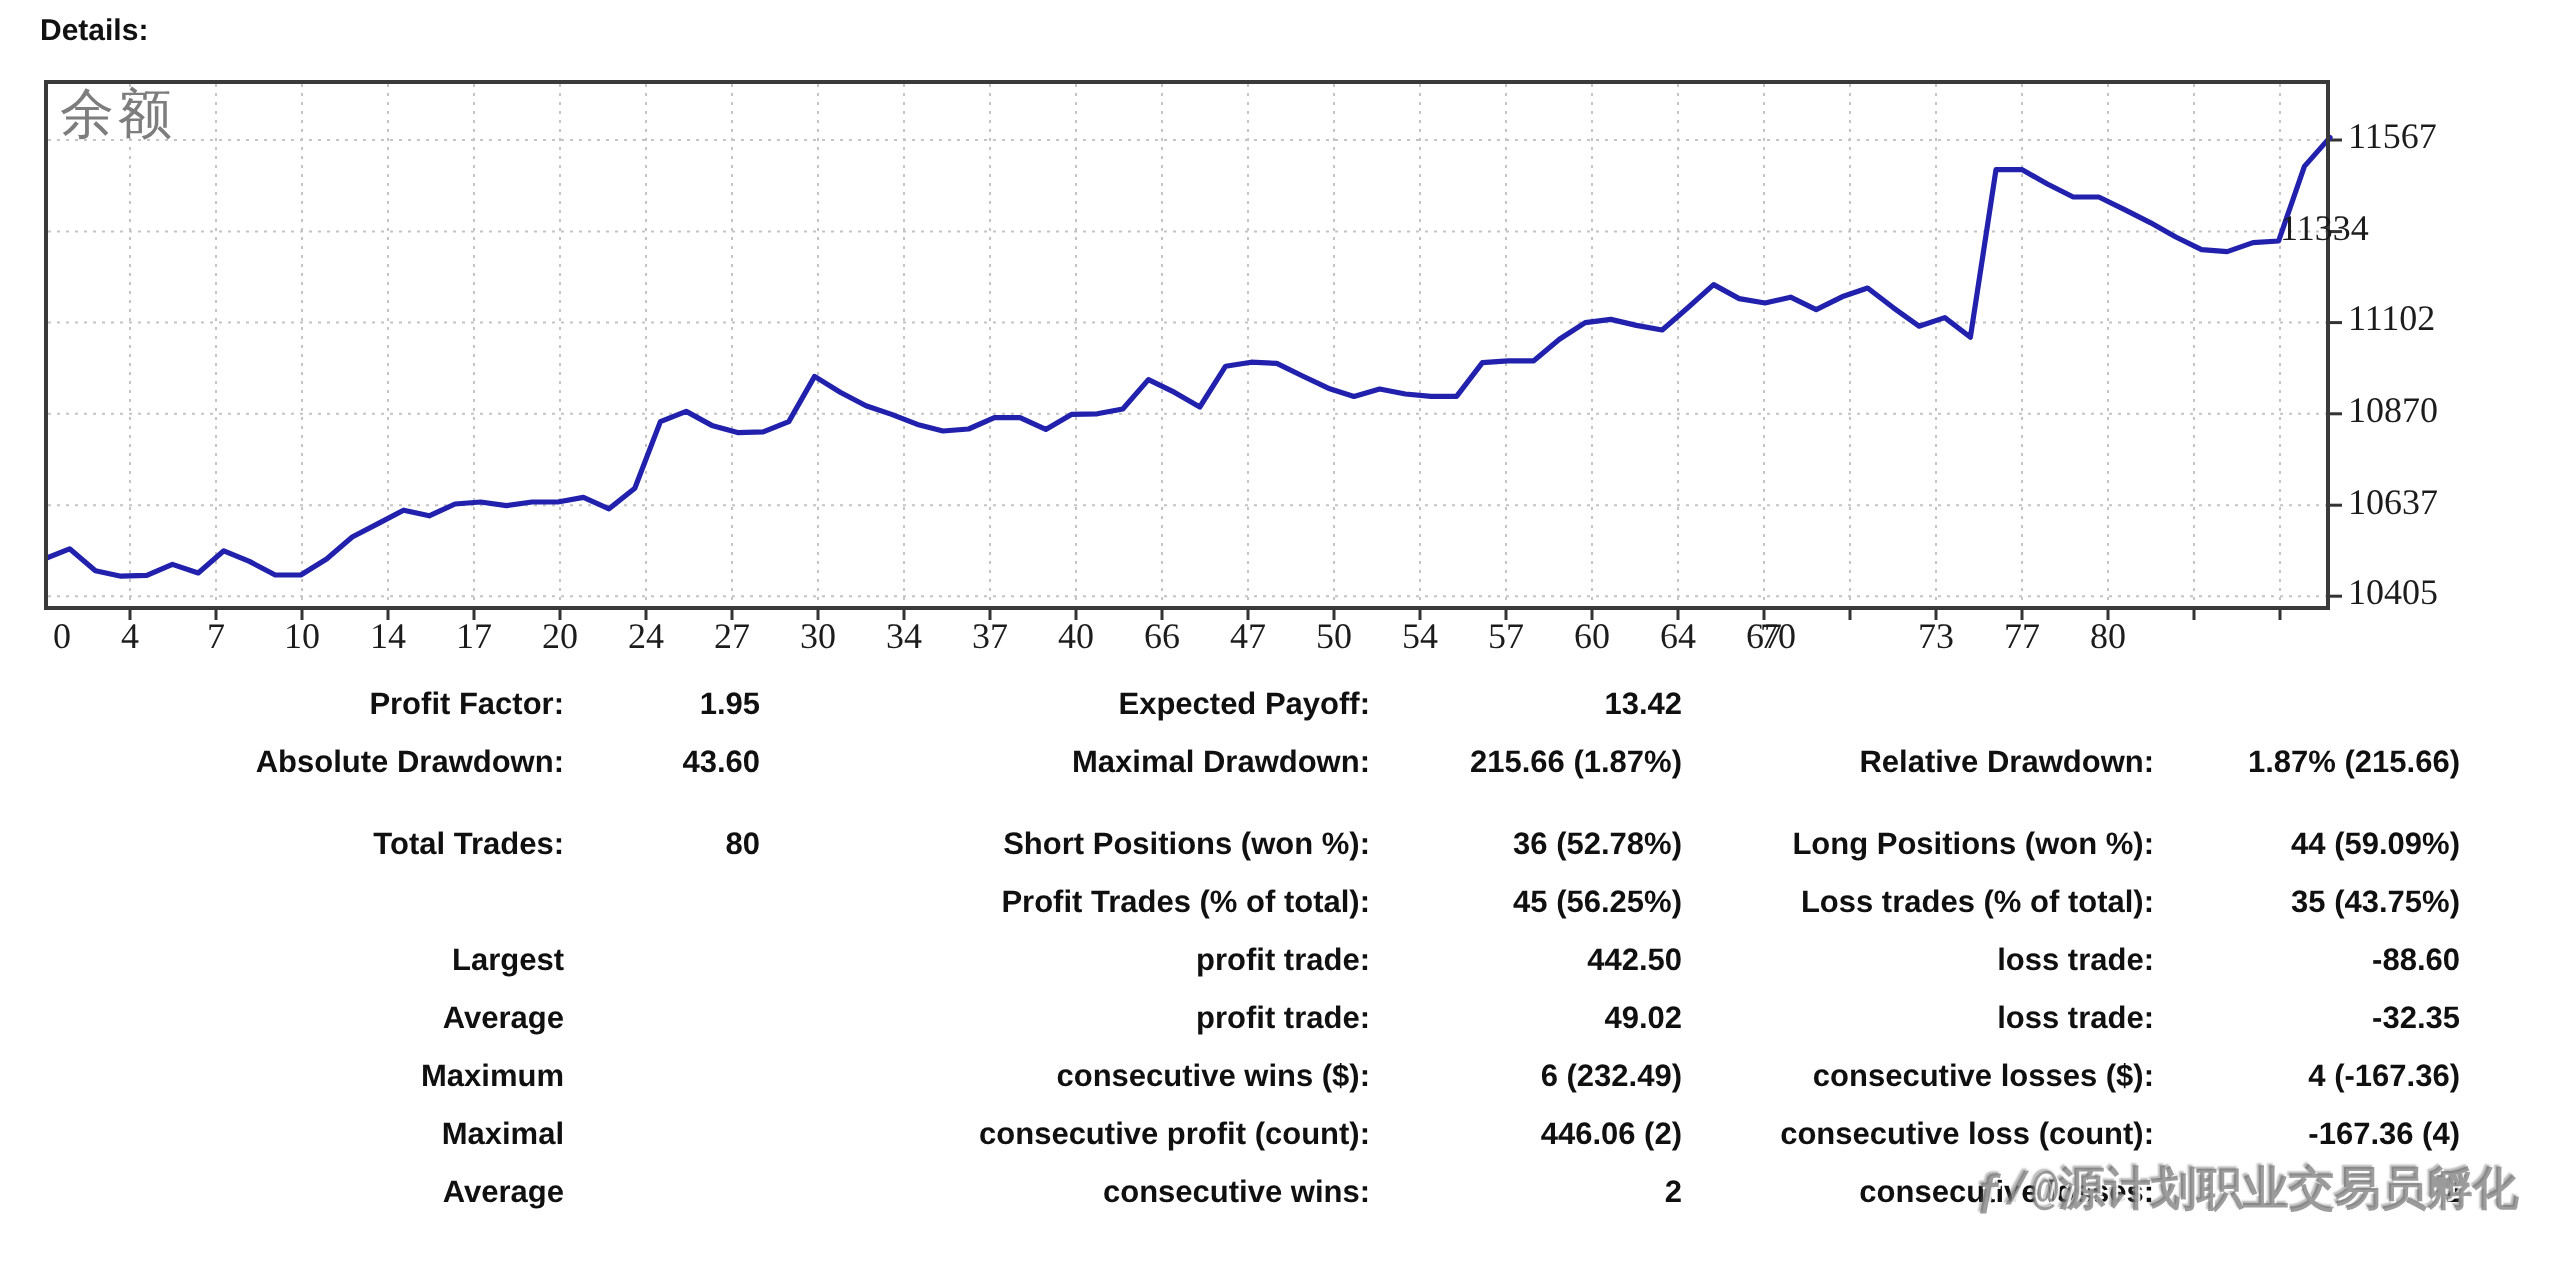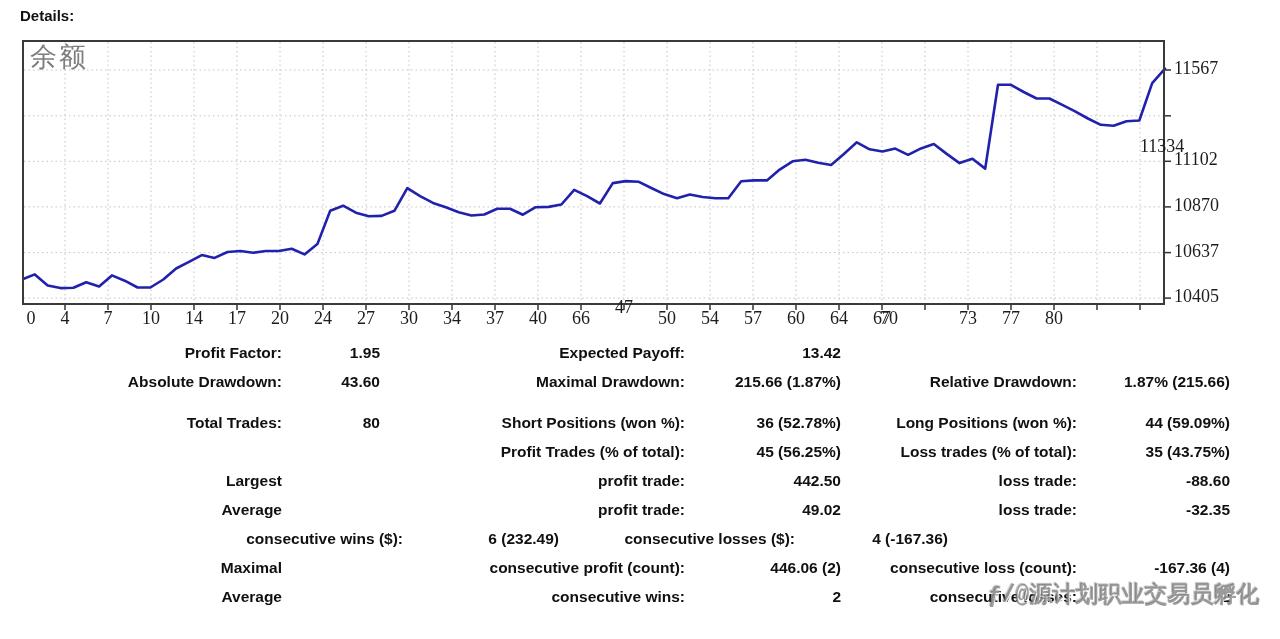--- a/index.html
+++ b/index.html
@@ -112,42 +112,42 @@
       <line x1="1118" y1="2" x2="1118" y2="264" stroke="#c4c4c4" stroke-width="1" stroke-dasharray="1.5 3"></line>
       <line x1="1118" y1="265" x2="1118" y2="270" stroke="#333" stroke-width="1.5"></line>
       <polyline points="0.0,239.5 12.8,234.4 25.7,245.4 38.5,248.1 51.4,247.7 64.2,242.2 77.1,246.5 89.9,235.4 102.7,240.7 115.6,247.5 128.4,247.5 141.3,239.5 154.1,228.5 167.0,221.8 179.8,215.1 192.6,217.9 205.5,212.0 218.3,211.0 231.2,212.8 244.0,211.0 256.9,211.0 269.7,208.7 282.5,214.4 295.4,204.1 308.2,170.8 321.1,165.7 333.9,172.7 346.8,176.3 359.6,175.9 372.4,170.8 385.3,148.2 398.1,156.1 411.0,162.9 423.8,167.2 436.7,172.2 449.5,175.5 462.3,174.5 475.2,168.8 488.0,168.8 500.9,174.7 513.7,167.2 526.6,166.9 539.4,164.5 552.2,149.8 565.1,156.1 577.9,163.5 590.8,143.1 603.6,141.1 616.4,141.7 629.3,148.0 642.1,154.1 655.0,158.2 667.8,154.5 680.7,157.0 693.5,158.2 706.3,158.2 719.2,141.3 732.0,140.4 744.9,140.4 757.7,129.6 770.6,121.3 783.4,119.7 796.2,122.7 809.1,125.0 821.9,113.9 834.8,102.3 847.6,109.3 860.5,111.5 873.3,108.6 886.1,114.8 899.0,108.4 911.8,104.0 924.7,113.9 937.5,123.1 950.4,118.8 963.2,128.6 976.0,44.8 988.9,44.8 1001.7,52.0 1014.6,58.5 1027.4,58.5 1040.3,64.8 1053.1,71.3 1065.9,78.5 1078.8,84.8 1091.6,85.8 1104.5,81.3 1117.3,80.5 1130.2,43.2 1143.0,28.7" fill="none" stroke="#2121ad" stroke-width="2.6" stroke-linejoin="round" stroke-linecap="round"></polyline>
       <rect x="1" y="1" width="1141" height="263" fill="none" stroke="#3a3a3a" stroke-width="2"></rect>
     </svg>
   <div class="chart-series-label">余额</div>
 </div>
 
 <div class="y-axis-labels" id="ylabels">
     <div class="tick" style="left: 1174px; top: 59.0333px;">11567</div>
-    <div class="tick" style="left: 1140px; top: 104.77px; margin-top: 32px;">11334</div>
+    <div class="tick" style="left: 1140px; top: 104.77px;">11334</div>
     <div class="tick" style="left: 1174px; top: 150.311px;">11102</div>
     <div class="tick" style="left: 1174px; top: 195.852px; text-align: right;">10870</div>
     <div class="tick" style="left: 1174px; top: 241.589px;">10637</div>
     <div class="tick" style="left: 1174px; top: 287.13px;">10405</div>
   </div>
 <div class="x-axis-labels" id="xlabels">
     <div class="tick" style="left: 31px; top: 309px;">0</div>
     <div class="tick" style="left: 65px; top: 309px;">4</div>
     <div class="tick" style="left: 108px; top: 309px;">7</div>
     <div class="tick" style="left: 151px; top: 309px; text-align: center;">10</div>
     <div class="tick" style="left: 194px; top: 309px;">14</div>
     <div class="tick" style="left: 237px; top: 309px;">17</div>
     <div class="tick" style="left: 280px; top: 309px;">20</div>
     <div class="tick" style="left: 323px; top: 309px;">24</div>
     <div class="tick" style="left: 366px; top: 309px;">27</div>
     <div class="tick" style="left: 409px; top: 309px;">30</div>
     <div class="tick" style="left: 452px; top: 309px;">34</div>
     <div class="tick" style="left: 495px; top: 309px;">37</div>
     <div class="tick" style="left: 538px; top: 309px;">40</div>
     <div class="tick" style="left: 581px; top: 309px;">66</div>
-    <div class="tick" style="left: 624px; top: 298px;">47</div>
+    <div class="tick" style="left: 624px; top: 309px;">47</div>
     <div class="tick" style="left: 667px; top: 309px;">50</div>
     <div class="tick" style="left: 710px; top: 309px;">54</div>
     <div class="tick" style="left: 753px; top: 309px;">57</div>
     <div class="tick" style="left: 796px; top: 309px;">60</div>
     <div class="tick" style="left: 839px; top: 309px;">64</div>
     <div class="tick" style="left: 882px; top: 309px;">67</div>
     <div class="tick" style="left: 889px; top: 309px; text-align: center;">70</div>
     <div class="tick" style="left: 968px; top: 309px;">73</div>
     <div class="tick" style="left: 1011px; top: 309px;">77</div>
     <div class="tick" style="left: 1054px; top: 309px;">80</div>
@@ -196,20 +196,21 @@
     </div>
     <div class="stat-row">
       <div class="stat-cell c0">Average</div>
       <div class="stat-cell c1"></div>
       <div class="stat-cell c2">profit trade:</div>
       <div class="stat-cell c3">49.02</div>
       <div class="stat-cell c4">loss trade:</div>
       <div class="stat-cell c5">-32.35</div>
     </div>
     <div class="stat-row">
+      <div class="stat-cell c0">Maximum</div>
       <div class="stat-cell c1"></div>
       <div class="stat-cell c2">consecutive wins ($):</div>
       <div class="stat-cell c3">6 (232.49)</div>
       <div class="stat-cell c4">consecutive losses ($):</div>
       <div class="stat-cell c5">4 (-167.36)</div>
     </div>
     <div class="stat-row">
       <div class="stat-cell c0">Maximal</div>
       <div class="stat-cell c1"></div>
       <div class="stat-cell c2">consecutive profit (count):</div>

